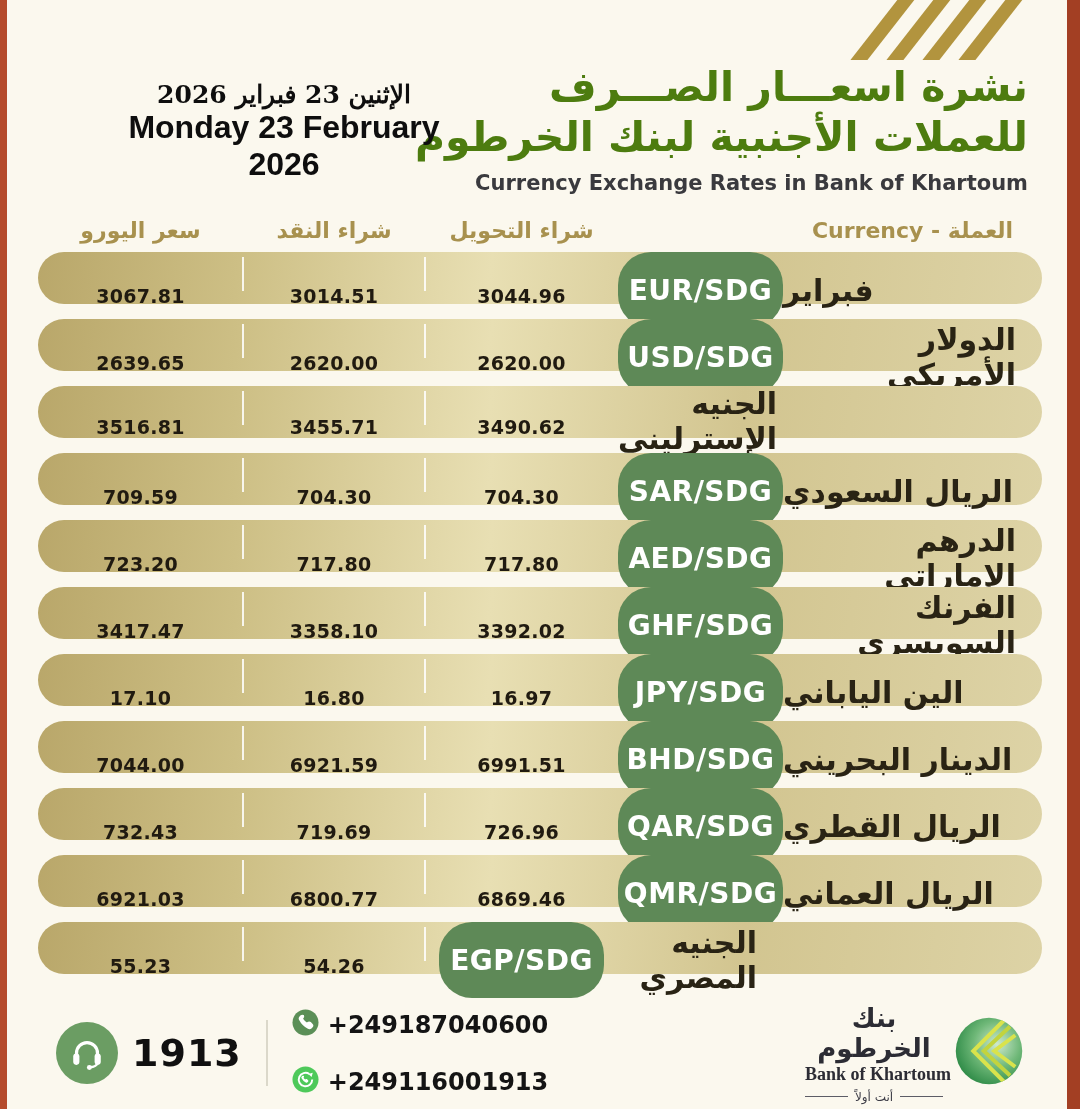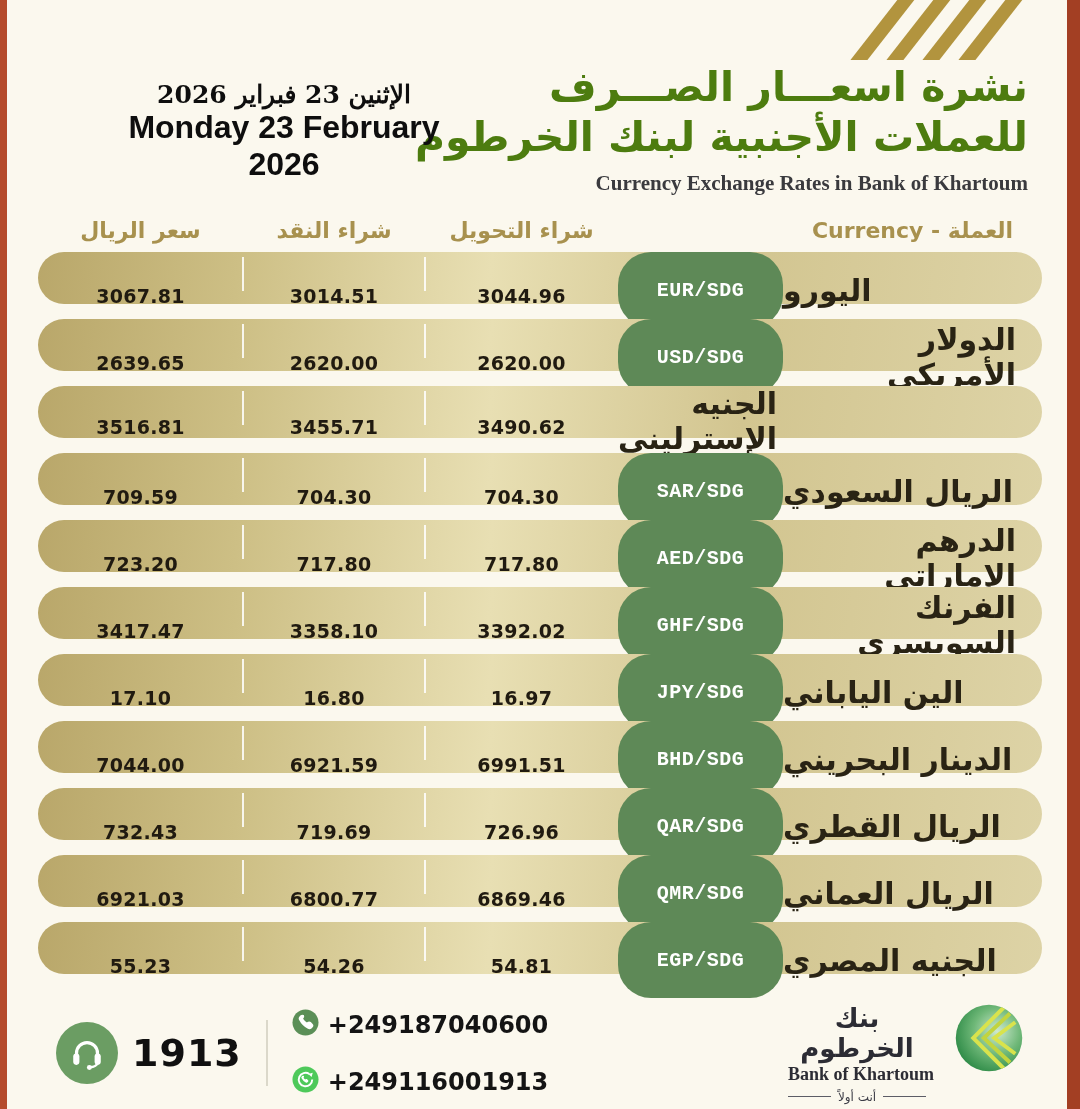--- a/index.html
+++ b/index.html
@@ -12,21 +12,21 @@
   .edge-strip-left { position:absolute; left:0; top:0; width:7px; height:100%; }
   .edge-strip-right { position:absolute; right:0; top:0; width:13px; height:100%; }
 
   
   .stripes { position:absolute; top:-8px; right:78px; display:flex; }
   .stripe { width:17px; height:68px; transform:skewX(-38deg); margin-left:19px; }
 
   
   .title-block { position:absolute; top:62px; right:52px; text-align:right; }
   .title-ar { font-size:41px; font-weight:bold; color:#4d7c0f; line-height:1.22; white-space:nowrap; direction:rtl; }
-  .subtitle-en { font-size:21px; font-weight:bold; color:#3a3a3e; margin-top:9px;font-family:Liberation Serif, serif; }
+  .subtitle-en { font-size:21px; font-weight:bold; color:#3a3a3e; margin-top:9px; }
 
   .date-block { position:absolute; top:80px; left:104px; width:360px; text-align:center; }
   .date-ar { font-size:25px; font-weight:bold; color:#0e0e0e; direction:rtl; font-family:"DejaVu Serif", serif; }
   .date-en { font-size:32px; font-weight:bold; color:#0e0e0e; font-family:"Liberation Sans", sans-serif; }
 
   
   .rates-table { position:absolute; left:38px; top:208px; width:1004px; }
   .thead {
     display:grid; grid-template-columns:205px 182px 193px 165px 1fr;
     height:44px; align-items:center; font-size:22px; font-weight:bold;
@@ -38,36 +38,35 @@
     background:linear-gradient(97deg,#b9a76a 0%, #cdbf85 20%, #e8dfb3 45%, #d2c590 70%, #ddd3a6 100%);
   }
   .cell { display:flex; align-items:center; justify-content:center; height:100%; position:relative; }
   .cell-num { font-size:19px; font-weight:bold; color:#201a10; padding-top:12px; letter-spacing:0.3px; }
   .cell-sep::after {
     content:""; position:absolute; right:-1px; top:5px; height:34px; width:2px;
     background:rgba(255,255,255,0.85);
   }
   .pill {
     width:165px; height:76px; border-radius:33px; color:#fff;
-    font-weight:bold; font-size:20px; display:flex; align-items:center; justify-content:center;
+    font-weight:bold; font-size:28px; display:flex; align-items:center; justify-content:center;
     letter-spacing:0.5px;
-    font-family:Liberation Mono, monospace;
   }
   .cell-name { justify-content:flex-end; padding-right:26px; direction:rtl; font-size:30px; font-weight:bold; color:#292314; }
 
   
   .footer { position:absolute; left:56px; right:56px; top:1006px; height:94px; display:flex; align-items:center; }
   .hotline { display:flex; align-items:center; gap:14px; }
   .headset-circle { width:62px; height:62px; border-radius:50%; display:flex; align-items:center; justify-content:center; }
   .hotline-number { font-size:38px; font-weight:bold; color:#101010; letter-spacing:1px; }
   .footer-divider { width:2px; height:66px; background:#dbd8ca; margin:0 24px; }
   .contacts { display:flex; flex-direction:column; gap:26px; }
   .contact-row { display:flex; align-items:center; gap:9px; }
   .contact-number { font-size:24px; font-weight:bold; color:#141414; }
-  .bank-logo { margin-left:auto; display:flex; align-items:flex-start; gap:28px; }
+  .bank-logo { margin-left:auto; display:flex; align-items:center; gap:11px; }
   .bank-text { text-align:center; width:138px; }
   .bank-ar { font-size:26px; font-weight:bold; color:#2c2c34; direction:rtl; }
   .bank-en { font-family:"Liberation Serif", serif; font-weight:bold; font-size:18px; color:#2c2c34; margin-top:1px; white-space:nowrap; }
   .bank-slogan { display:flex; align-items:center; gap:7px; color:#3c3c46; font-size:12px; margin-top:5px; direction:rtl; }
   .bank-slogan::before, .bank-slogan::after { content:""; flex:1; height:1px; background:#5c5c66; }
 </style>
 </head>
 <body>
 
 <div class="page">
@@ -88,35 +87,35 @@
     <div class="subtitle-en">Currency Exchange Rates in Bank of Khartoum</div>
   </div>
 
   <div class="date-block">
     <div class="date-ar">الإثنين 23 فبراير 2026</div>
     <div class="date-en">Monday 23 February 2026</div>
   </div>
 
   <div class="rates-table">
     <div class="thead" style="color:#a8914e;">
-      <div>سعر الريال</div>
+      <div>سعر اليورو</div>
       <div>شراء النقد</div>
       <div>شراء التحويل</div>
       <div></div>
       <div>العملة - Currency</div>
     </div>
     <div id="rates-body">
     <div class="rate-row">
       <div class="cell cell-num cell-sep">3067.81</div>
       <div class="cell cell-num cell-sep">3014.51</div>
       <div class="cell cell-num">3044.96</div>
       <div class="cell">
         <div class="pill" style="background:#5e8957;">EUR/SDG</div>
       </div>
-      <div class="cell cell-name">اليورو</div>
+      <div class="cell cell-name">فبراير</div>
     </div>
 
     <div class="rate-row">
       <div class="cell cell-num cell-sep">2639.65</div>
       <div class="cell cell-num cell-sep">2620.00</div>
       <div class="cell cell-num">2620.00</div>
       <div class="cell">
         <div class="pill" style="background:#5e8957;">USD/SDG</div>
       </div>
       <div class="cell cell-name">الدولار الأمريكي</div>
@@ -195,21 +194,20 @@
       <div class="cell cell-num">6869.46</div>
       <div class="cell">
         <div class="pill" style="background:#5e8957;">QMR/SDG</div>
       </div>
       <div class="cell cell-name">الريال العماني</div>
     </div>
 
     <div class="rate-row">
       <div class="cell cell-num cell-sep">55.23</div>
       <div class="cell cell-num cell-sep">54.26</div>
-      <div class="cell cell-num">54.81</div>
       <div class="cell">
         <div class="pill" style="background:#5e8957;">EGP/SDG</div>
       </div>
       <div class="cell cell-name">الجنيه المصري</div>
     </div>
   </div>
   </div>
 
   <div class="footer">
     <div class="hotline">

